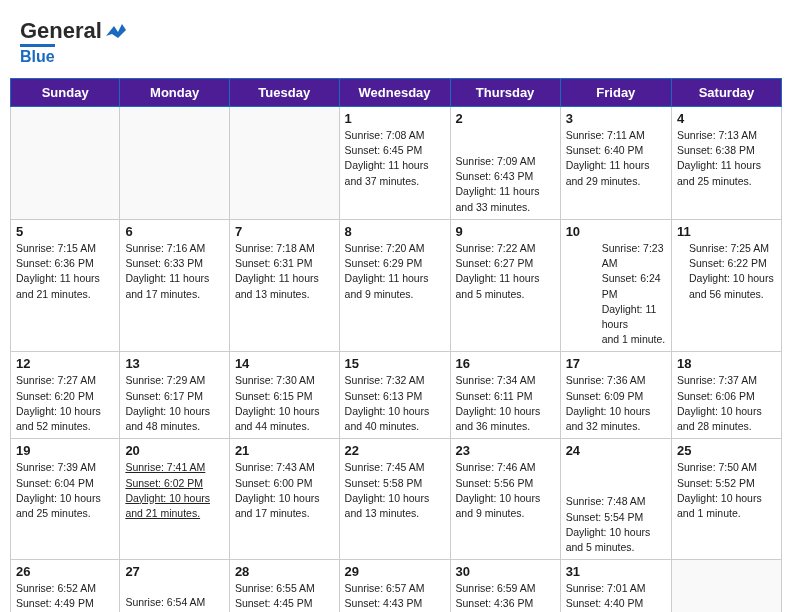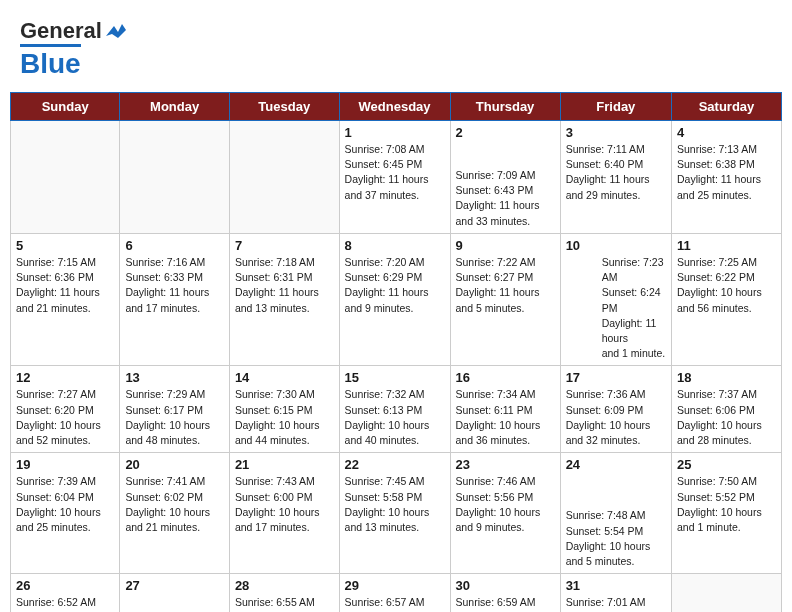--- a/index.html
+++ b/index.html
@@ -39,21 +39,21 @@
     .location {
       font-size: 16px;
       color: #444;
     }
     .calendar {
       width: 100%;
       border-collapse: collapse;
       border: 1px solid #ccc;
     }
     .calendar th {
-      background: #7f1d1d;
+      background: #4c1d95;
       color: #fff;
       text-align: center;
       font-size: 13px;
       padding: 6px 4px;
       border: 1px solid #1a6bbf;
     }
     .calendar td {
       vertical-align: top;
       border: 1px solid #ccc;
       padding: 4px 5px;
@@ -84,21 +84,21 @@
 
 <div class="header">
   <div class="logo">
     <div class="logo-row">
       <span style="font-size:22px;font-weight:bold;color:#2a2a2a;">General</span>
       <svg width="22" height="18" viewBox="0 0 22 18" style="margin-left:2px;margin-top:0;">
         <polygon points="2,14 10,4 14,10 18,2 22,8 14,16 8,12" fill="#1a6bbf"></polygon>
       </svg>
     </div>
     <div style="display:flex;align-items:center;">
-      <span style="font-size:28px;font-weight:bold;color:#1a6bbf;border-top:3px solid #1a6bbf;width:100%;display:block;padding-top:1px;">Blue</span>
+      <span style="font-size:16px;font-weight:bold;color:#1a6bbf;border-top:3px solid #1a6bbf;width:100%;display:block;padding-top:1px;">Blue</span>
     </div>
   </div>
 </div>
 
 <table class="calendar">
   <thead>
     <tr>
     <th>Sunday</th>
         <th>Monday</th>
         <th>Tuesday</th>
@@ -180,21 +180,21 @@
         </td>
         <td>
           <div class="day-num">10</div>
           <div class="day-info" style="white-space: pre-line; margin-left: 36px;">Sunrise: 7:23 AM
 Sunset: 6:24 PM
 Daylight: 11 hours
 and 1 minute.</div>
         </td>
         <td>
           <div class="day-num">11</div>
-          <div class="day-info" style="white-space: pre-line;">Sunrise: 7:25 AM
+          <div class="day-info" style="white-space: pre-line; margin-left: 12px;">Sunrise: 7:25 AM
 Sunset: 6:22 PM
 Daylight: 10 hours
 and 56 minutes.</div>
         </td>
       </tr>
       <tr class="week-row">
         <td>
           <div class="day-num">12</div>
           <div class="day-info" style="white-space: pre-line;">Sunrise: 7:27 AM
 Sunset: 6:20 PM
@@ -247,21 +247,21 @@
       <tr class="week-row">
         <td>
           <div class="day-num">19</div>
           <div class="day-info" style="white-space: pre-line;">Sunrise: 7:39 AM
 Sunset: 6:04 PM
 Daylight: 10 hours
 and 25 minutes.</div>
         </td>
         <td>
           <div class="day-num">20</div>
-          <div class="day-info" style="white-space: pre-line;">Sunrise: 7:41 AM
+          <div class="day-info" style="white-space: pre-line; text-decoration: underline;">Sunrise: 7:41 AM
 Sunset: 6:02 PM
 Daylight: 10 hours
 and 21 minutes.</div>
         </td>
         <td>
           <div class="day-num">21</div>
           <div class="day-info" style="white-space: pre-line;">Sunrise: 7:43 AM
 Sunset: 6:00 PM
 Daylight: 10 hours
 and 17 minutes.</div>

